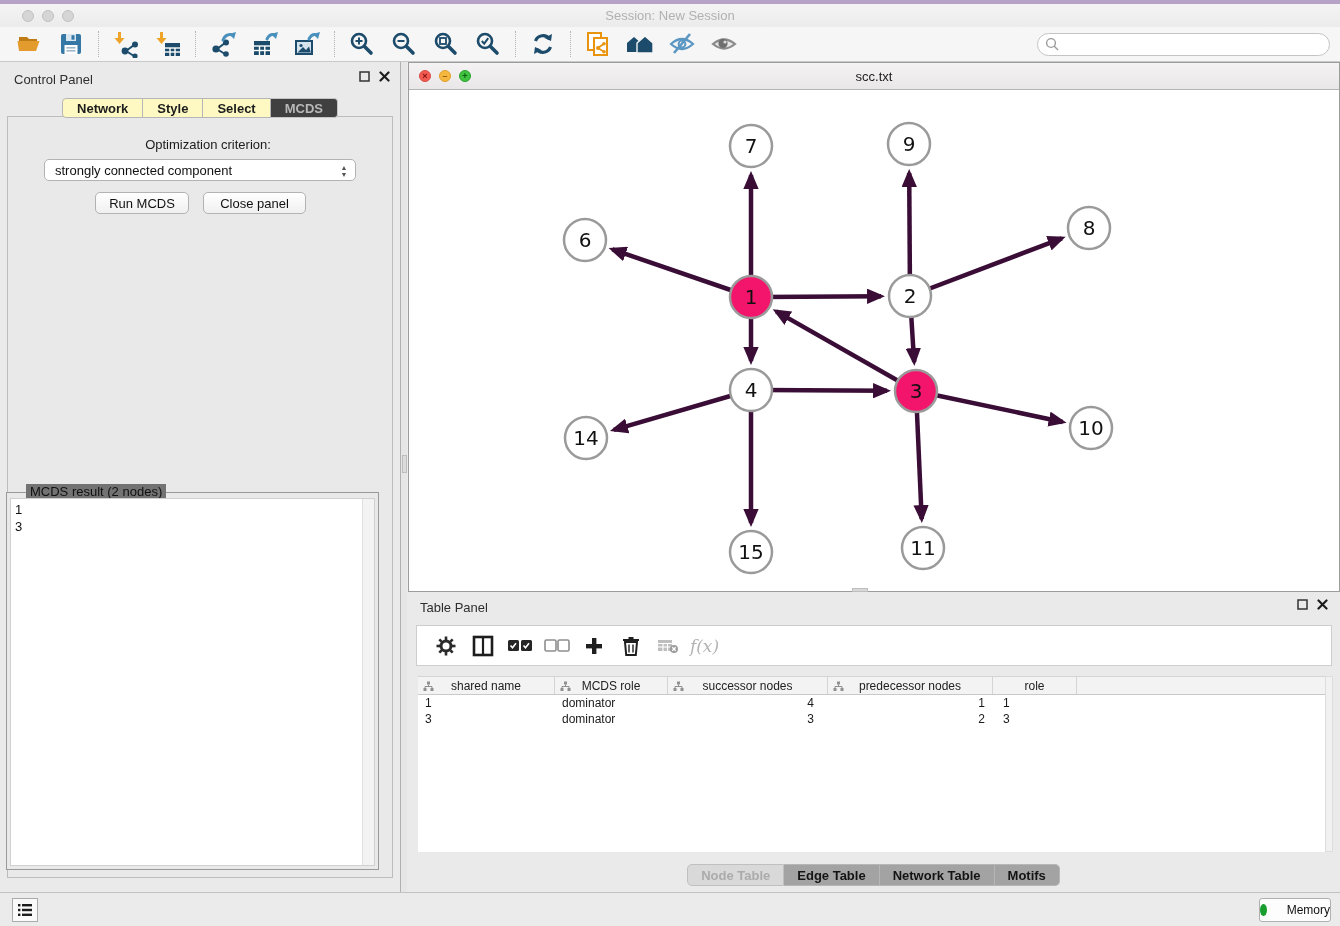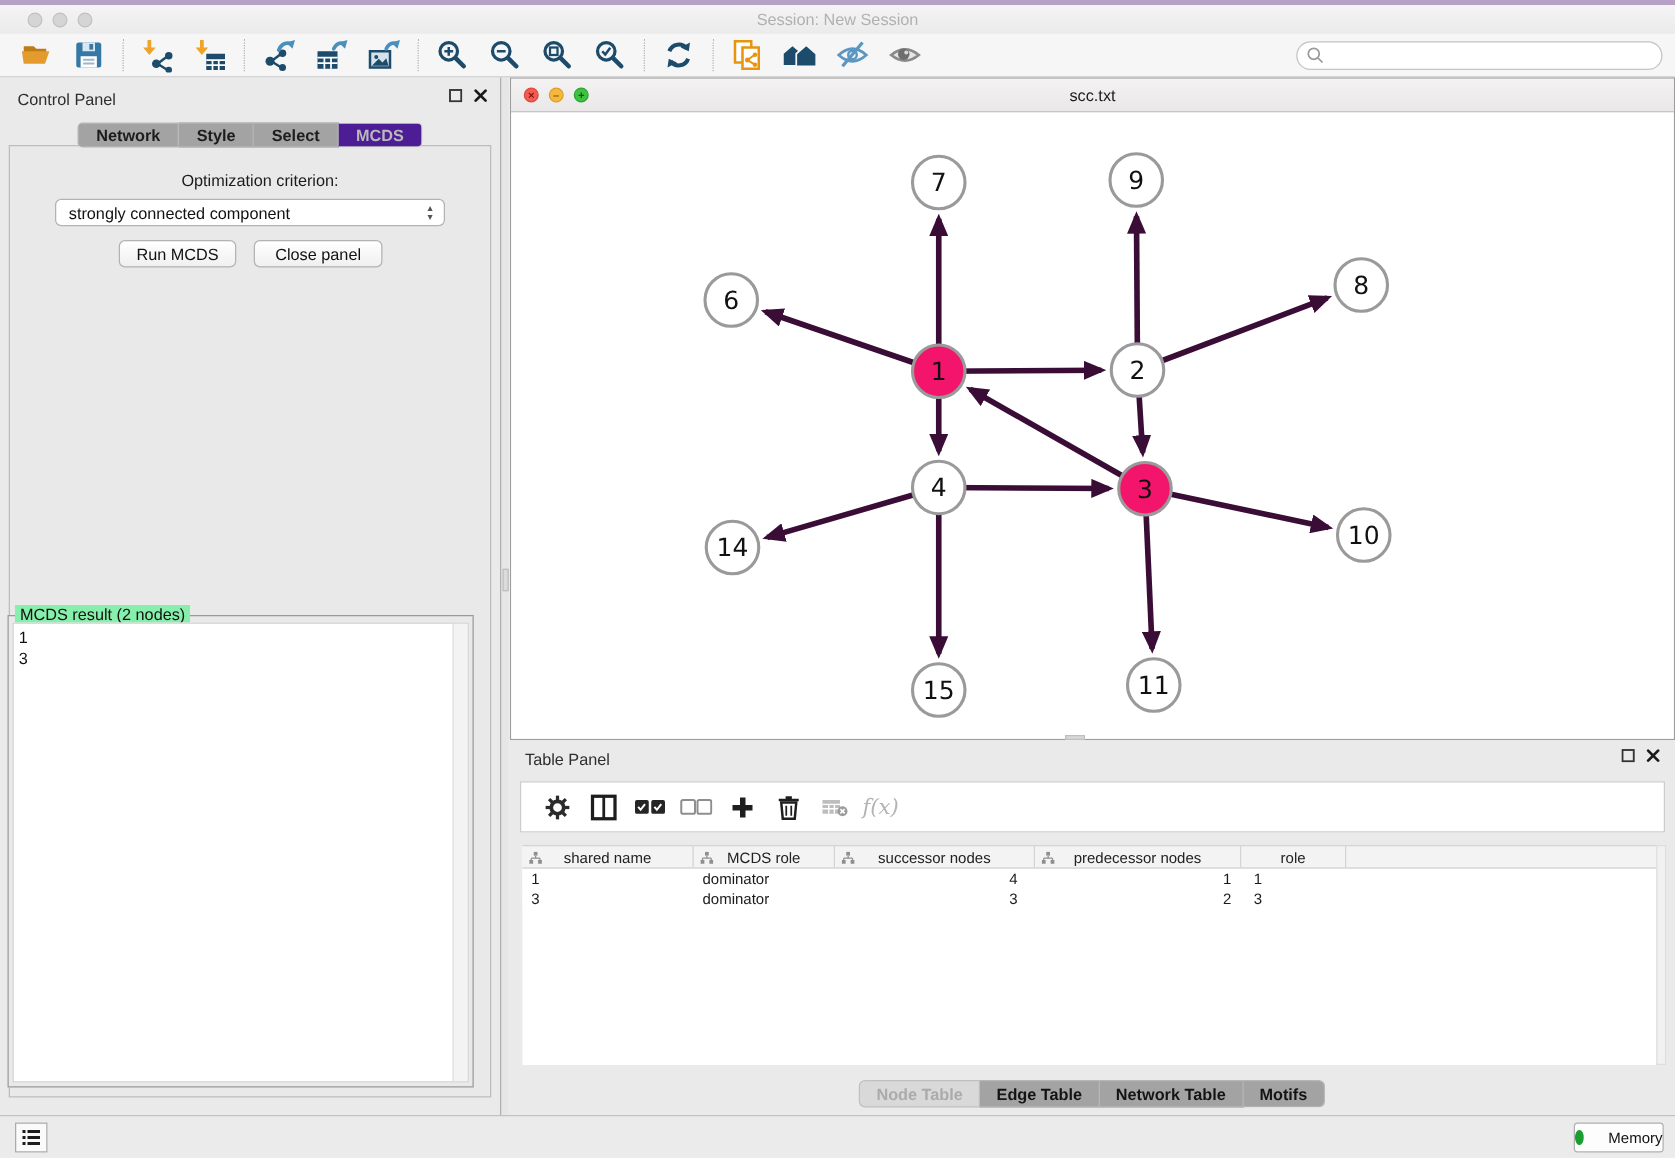--- a/index.html
+++ b/index.html
@@ -21,32 +21,32 @@
   .searchwrap { position:absolute; right:10px; top:6px; width:293px; height:23px; }
   .searchwrap input { width:100%; height:100%; border:1px solid #c4c4c4; border-radius:12px; padding-left:26px; font-size:12px; background:#fff; outline:none; color:#333; }
   .searchwrap svg { position:absolute; left:8px; top:4px; }
 
   
   .control-panel { left:0; top:62px; width:400px; height:830px; background:#eaeaea; }
   .cp-header { position:absolute; left:14px; top:10px; font-size:13px; color:#2e2e2e; }
   .panel-mini-icons { position:absolute; right:10px; top:9px; display:flex; gap:9px; align-items:center; }
   .cp-box { position:absolute; left:7px; top:54px; width:386px; height:762px; border:1px solid #bdbdbd; background:#e9e9e9; }
   .tabrow { position:absolute; left:0; right:0; top:36px; display:flex; justify-content:center; z-index:2; }
-  .tab { height:20px; padding:0 14px; font-size:13px; font-weight:600; color:#1c1c1c; background:#a3a3a3; border:1px solid #b6b6b6; border-left:none; display:flex; align-items:center; }
+  .tab { height:20px; padding:0 14px; font-size:13px; font-weight:600; color:#1c1c1c; background:#fef9c3; border:1px solid #b6b6b6; border-left:none; display:flex; align-items:center; }
   .tab:first-child { border-left:1px solid #b6b6b6; border-radius:4px 0 0 4px; }
   .tab:last-child { border-radius:0 4px 4px 0; }
-  .tab.disabled { background:#4c1d95; color:#b9b9b9; border-color:#c6c6c6; }
+  .tab.disabled { background:#404040; color:#b9b9b9; border-color:#c6c6c6; }
   .opt-label { position:absolute; left:16px; right:0; top:75px; text-align:center; font-size:13px; color:#1b1b1b; }
   .mac-select { position:absolute; left:44px; top:97px; width:312px; height:22px; background:#fff; border:1px solid #b3b3b3; border-radius:5px; font-size:13px; color:#111; display:flex; align-items:center; padding-left:10px; }
   .mac-select .stepper { position:absolute; right:4px; top:3px; width:14px; height:16px; display:flex; flex-direction:column; align-items:center; justify-content:center; color:#555; font-size:7px; line-height:6px; }
   .mac-btn { position:absolute; height:22px; background:linear-gradient(#ffffff,#f0f0f0); border:1px solid #b3b3b3; border-radius:5px; font-size:13px; color:#111; display:flex; align-items:center; justify-content:center; }
   .btn-run { left:95px; top:130px; width:94px; }
   .btn-close { left:203px; top:130px; width:103px; }
   .result-fieldset { position:absolute; left:6px; top:430px; width:373px; height:378px; border:1px solid #9a9a9a; background:#e9e9e9; }
-  .result-legend { position:absolute; left:5px; top:-9px; background:#86efac; padding:0 4px; font-size:13px; color:#111; }
+  .result-legend { position:absolute; left:19px; top:-9px; background:#737373; padding:0 4px; font-size:13px; color:#111; }
   .result-area { position:absolute; left:3px; top:5px; right:3px; bottom:3px; background:#fff; border:1px solid #d0d0d0; overflow:hidden; }
   .result-area .line { font-size:13px; color:#111; padding-left:4px; line-height:17px; }
   .result-scroll { position:absolute; right:0; top:0; bottom:0; width:12px; background:#f3f3f3; border-left:1px solid #e0e0e0; }
 
   
   .v-divider { left:400px; top:62px; width:7px; height:830px; background:#e6e6e6; border-left:1px solid #b0b0b0; }
   .v-grip { position:absolute; left:1px; top:393px; width:5px; height:18px; background:#dcdcdc; border:1px solid #bdbdbd; }
 
   
   .net-window { left:408px; top:62px; width:932px; height:530px; background:#fff; border:1px solid #9c9c9c; }

